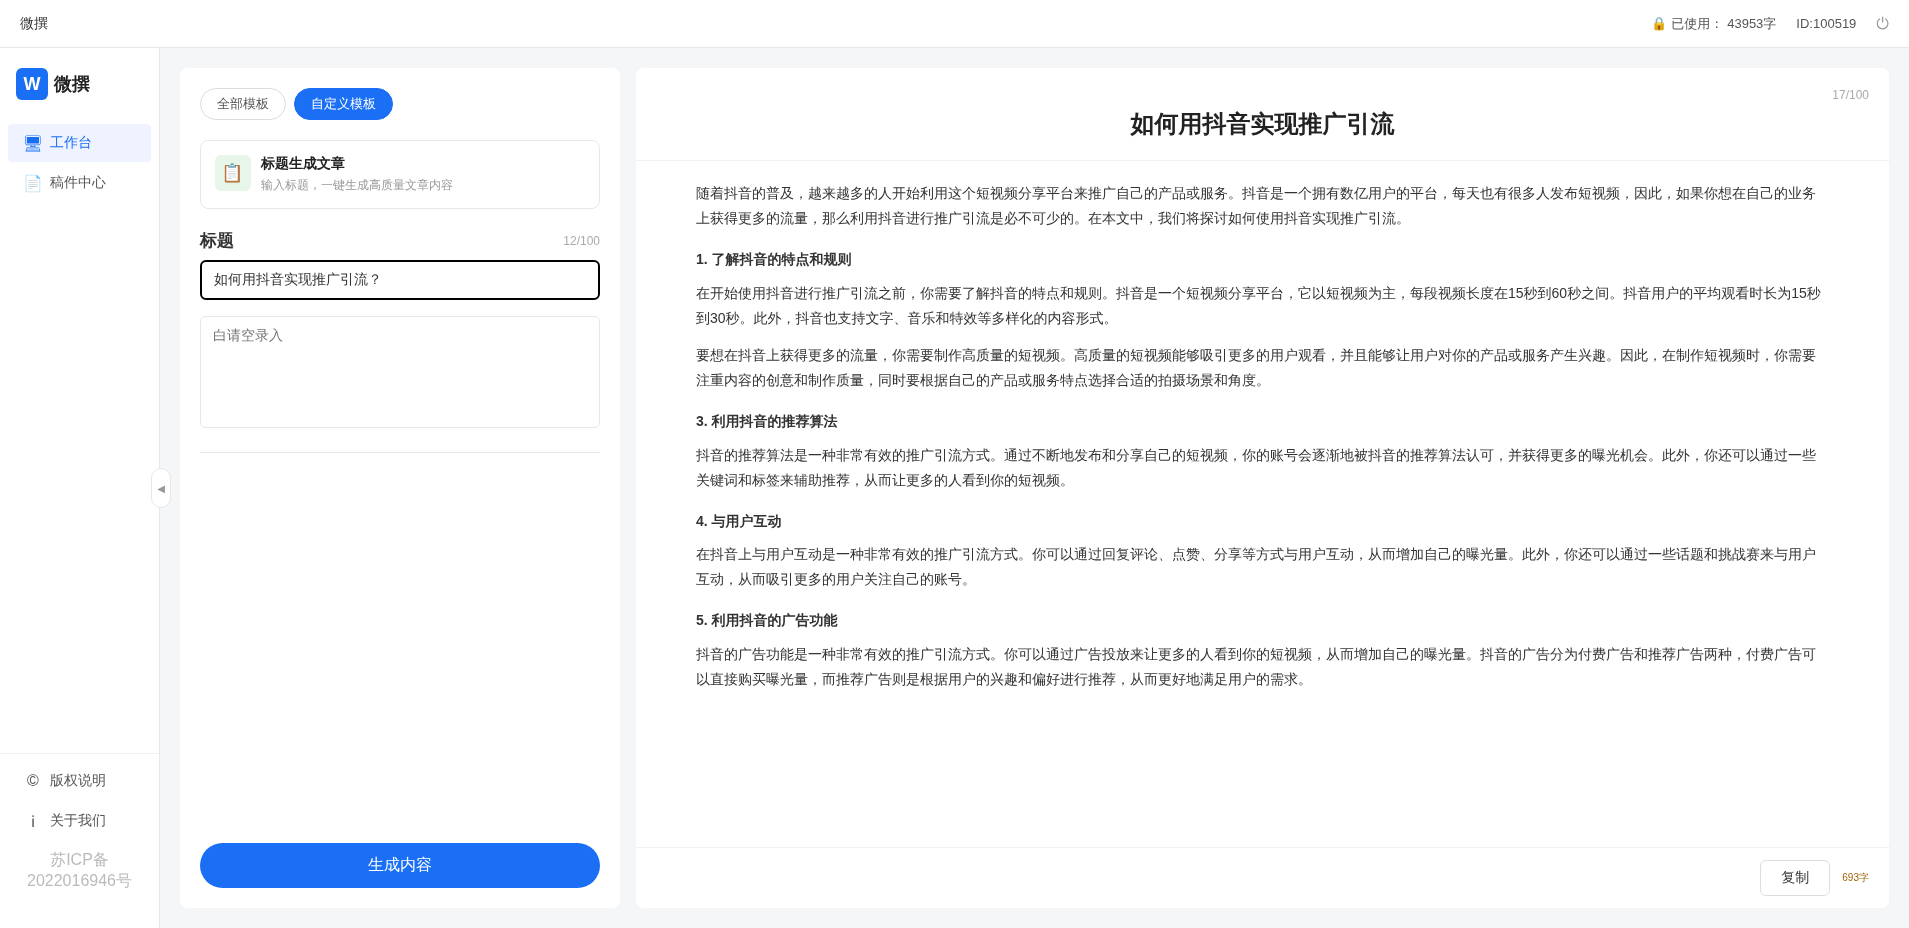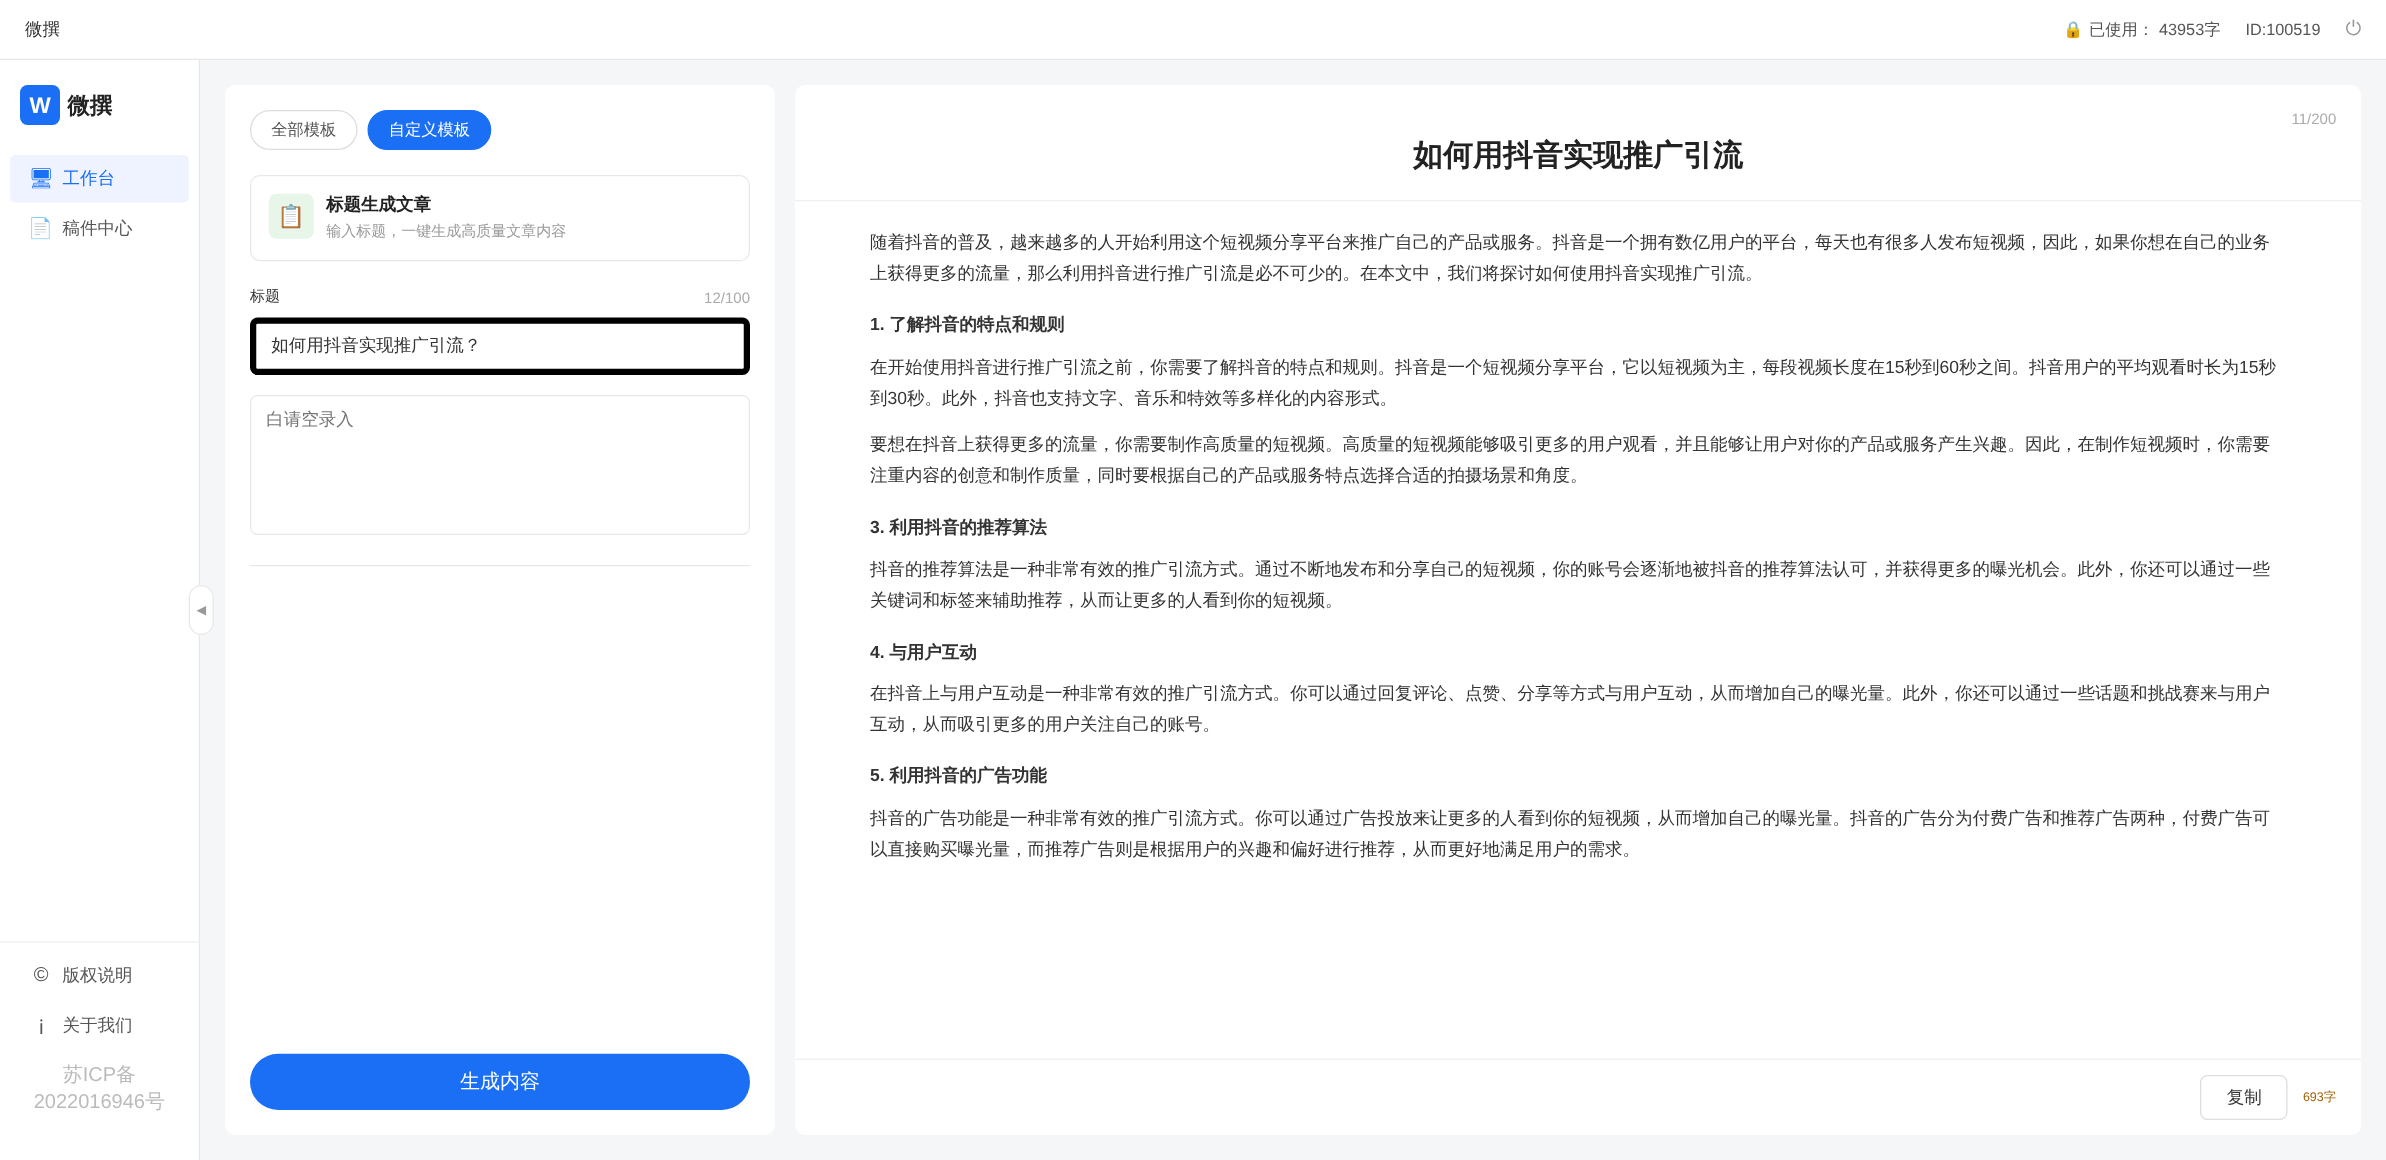--- a/index.html
+++ b/index.html
@@ -153,26 +153,26 @@
     .template-name { font-size: 14px; font-weight: bold; color: #222; margin-bottom: 4px; }
     .template-desc { font-size: 12px; color: #999; }
 
     
     .field-label-row {
       display: flex;
       justify-content: space-between;
       align-items: center;
       margin-bottom: 8px;
     }
-    .field-label { font-size: 12px; color: #333; font-weight: 400; }
+    .field-label { font-size: 17px; color: #333; font-weight: 700; }
     .field-count { font-size: 12px; color: #aaa; }
     .field-input {
       width: 100%;
       padding: 10px 12px;
-      border: 5px solid #000000;
+      border: 2px solid #000000;
       border-radius: 6px;
       font-size: 14px;
       color: #333;
       outline: none;
       resize: none;
       margin-bottom: 16px;
     }
     .field-textarea {
       width: 100%;
       height: 112px;
@@ -333,21 +333,21 @@
       <textarea class="field-textarea" placeholder="白请空录入" style=""></textarea>
 
       <hr class="field-divider">
 
       <button class="generate-btn">生成内容</button>
     </div>
 
     <div class="right-panel">
       <div class="right-panel-header">
         <div class="article-title">如何用抖音实现推广引流</div>
-        <span class="page-count">11/200</span>
+        <span class="page-count">17/100</span>
       </div>
 
       <div class="article-body">
         <p>随着抖音的普及，越来越多的人开始利用这个短视频分享平台来推广自己的产品或服务。抖音是一个拥有数亿用户的平台，每天也有很多人发布短视频，因此，如果你想在自己的业务上获得更多的流量，那么利用抖音进行推广引流是必不可少的。在本文中，我们将探讨如何使用抖音实现推广引流。</p>
         <p class="section-heading">1. 了解抖音的特点和规则</p>
         <p>在开始使用抖音进行推广引流之前，你需要了解抖音的特点和规则。抖音是一个短视频分享平台，它以短视频为主，每段视频长度在15秒到60秒之间。抖音用户的平均观看时长为15秒到30秒。此外，抖音也支持文字、音乐和特效等多样化的内容形式。</p>
         <p>要想在抖音上获得更多的流量，你需要制作高质量的短视频。高质量的短视频能够吸引更多的用户观看，并且能够让用户对你的产品或服务产生兴趣。因此，在制作短视频时，你需要注重内容的创意和制作质量，同时要根据自己的产品或服务特点选择合适的拍摄场景和角度。</p>
         <p class="section-heading">3. 利用抖音的推荐算法</p>
         <p>抖音的推荐算法是一种非常有效的推广引流方式。通过不断地发布和分享自己的短视频，你的账号会逐渐地被抖音的推荐算法认可，并获得更多的曝光机会。此外，你还可以通过一些关键词和标签来辅助推荐，从而让更多的人看到你的短视频。</p>
         <p class="section-heading">4. 与用户互动</p>

